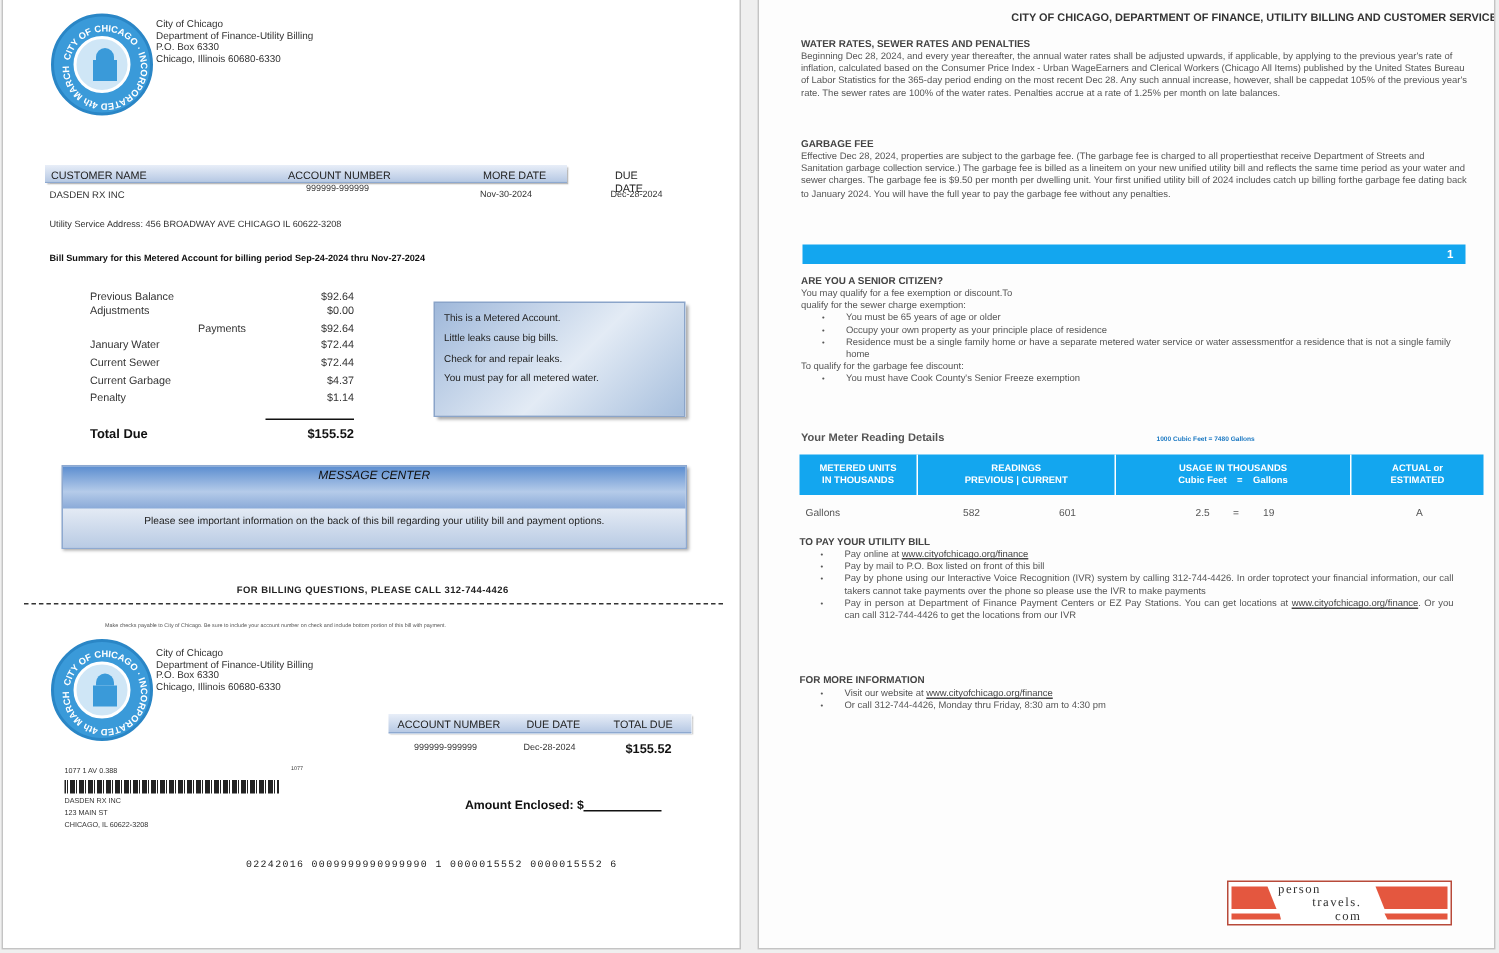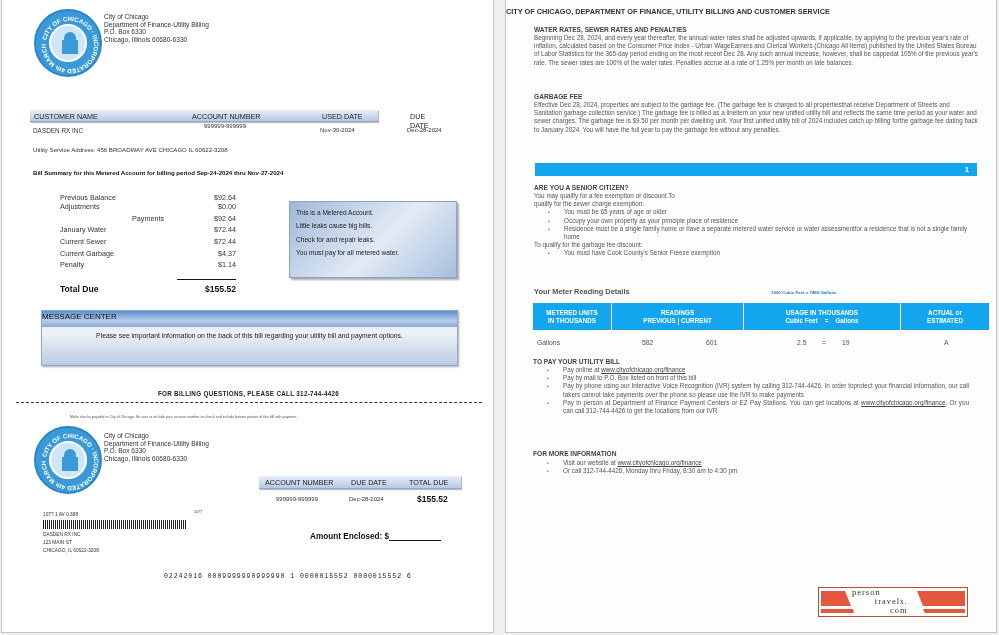--- a/index.html
+++ b/index.html
@@ -23,31 +23,31 @@
 
   .sm { font-size: 6px; color: #333; }
   .summ-row { position: absolute; left: 58px; width: 176px; font-size: 7.2px; color: #333; height: 10px; }
   .summ-row .v { position: absolute; right: 0; top: 0; }
   .total { font-weight: bold; font-size: 8.6px; color: #111; }
 
   .meter-box { position: absolute; left: 287px; top: 202px; width: 168px; height: 77px; background: linear-gradient(135deg, #9fb8da 0%, #e3ebf5 55%, #a7bfdd 100%); border: 1px solid #8aa4c9; box-shadow: 2px 2px 2px #aaa; padding: 7px 0 0 6px; }
   .meter-box div { font-size: 6.6px; color: #222; margin-bottom: 6.4px; }
 
   .msg-center { position: absolute; left: 39px; top: 311px; width: 417px; height: 56px; background: linear-gradient(#dde6f2, #eef2f8 40%, #b9cbe4); border: 1px solid #8ea9d0; box-shadow: 1px 1px 2px #aaa; }
-  .msg-title { height: 16px; background: linear-gradient(#5c8ed0, #b5cbe9 60%, #8aaad8); text-align: left; font-size: 8px; color: #111; line-height: 12px; }
+  .msg-title { height: 28px; background: linear-gradient(#5c8ed0, #b5cbe9 60%, #8aaad8); text-align: center; font-size: 8px; color: #111; line-height: 12px; font-style: italic; }
   .msg-body { text-align: center; font-size: 6.8px; color: #222; margin-top: 5px; }
 
   .dash { position: absolute; left: 14px; top: 403px; width: 466px; border-top: 1px dashed #333; }
 
   .barcode { position: absolute; left: 41px; top: 521px; width: 143px; height: 9px; background: repeating-linear-gradient(90deg, #222 0 1px, #fff 1px 2px, #222 2px 2.6px, #fff 2.6px 4px, #222 4px 5.4px, #fff 5.4px 6px); }
 
   .ocr { position: absolute; left: 162px; top: 574px; font-family: "Liberation Mono", monospace; font-size: 6.6px; letter-spacing: 0.9px; color: #222; }
 
   
-  .r-title { position: absolute; left: 0; width: 492px; top: 8px; text-align: left; font-size: 7.3px; font-weight: bold; color: #333; }
+  .r-title { position: absolute; left: 0; width: 492px; top: 8px; text-align: right; font-size: 7.3px; font-weight: bold; color: #333; }
   .r-h { position: absolute; left: 28px; font-size: 6.6px; font-weight: bold; color: #444; }
   .r-p { position: absolute; left: 28px; width: 445px; font-size: 6.3px; line-height: 8.2px; color: #555; }
   .blue-bar { position: absolute; left: 29px; top: 164px; width: 442px; height: 13px; background: #13a6ef; color: #fff; font-weight: bold; font-size: 7.7px; line-height: 13px; }
   .bullets { position: absolute; left: 28px; width: 445px; font-size: 6.3px; line-height: 8.2px; color: #555; }
   .bullets .li { position: relative; padding-left: 30px; }
   .bullets .li::before { content: "\2022"; position: absolute; left: 14px; font-size: 5px; }
   .bullets .li.just { text-align: justify; }
   .link { text-decoration: underline; color: #444; }
 
   .mtable { position: absolute; left: 533px; top: 303px; width: 456px; }
@@ -79,21 +79,21 @@
   <div class="abs addr" style="left:102px; top:14px;">
     <div>City of Chicago</div>
     <div>Department of Finance-Utility Billing</div>
     <div>P.O. Box 6330</div>
     <div>Chicago, Illinois 60680-6330</div>
   </div>
 
   <div class="hdr-bar" style="left:28px; top:111px; width:348px;">
     <span style="left:4px;">CUSTOMER NAME</span>
     <span style="left:162px;">ACCOUNT NUMBER</span>
-    <span style="left:292px;">USED DATE</span>
+    <span style="left:292px;">MORE DATE</span>
     <span style="left:380px;">DUE DATE</span>
   </div>
   <div class="abs sm" style="left:31px; top:128px; font-size:6.4px;">DASDEN RX INC</div>
   <div class="abs sm" style="left:202px; top:124px;">999999-999999</div>
   <div class="abs sm" style="left:318px; top:128px;">Nov-30-2024</div>
   <div class="abs sm" style="left:405px; top:128px;">Dec-28-2024</div>
 
   <div class="abs sm" style="left:31px; top:147px; font-size:6.1px;">Utility Service Address: 456 BROADWAY AVE CHICAGO IL 60622-3208</div>
   <div class="abs" style="left:31px; top:170px; font-size:6.1px; font-weight:bold; color:#111;">Bill Summary for this Metered Account for billing period Sep-24-2024 thru Nov-27-2024</div>
 

